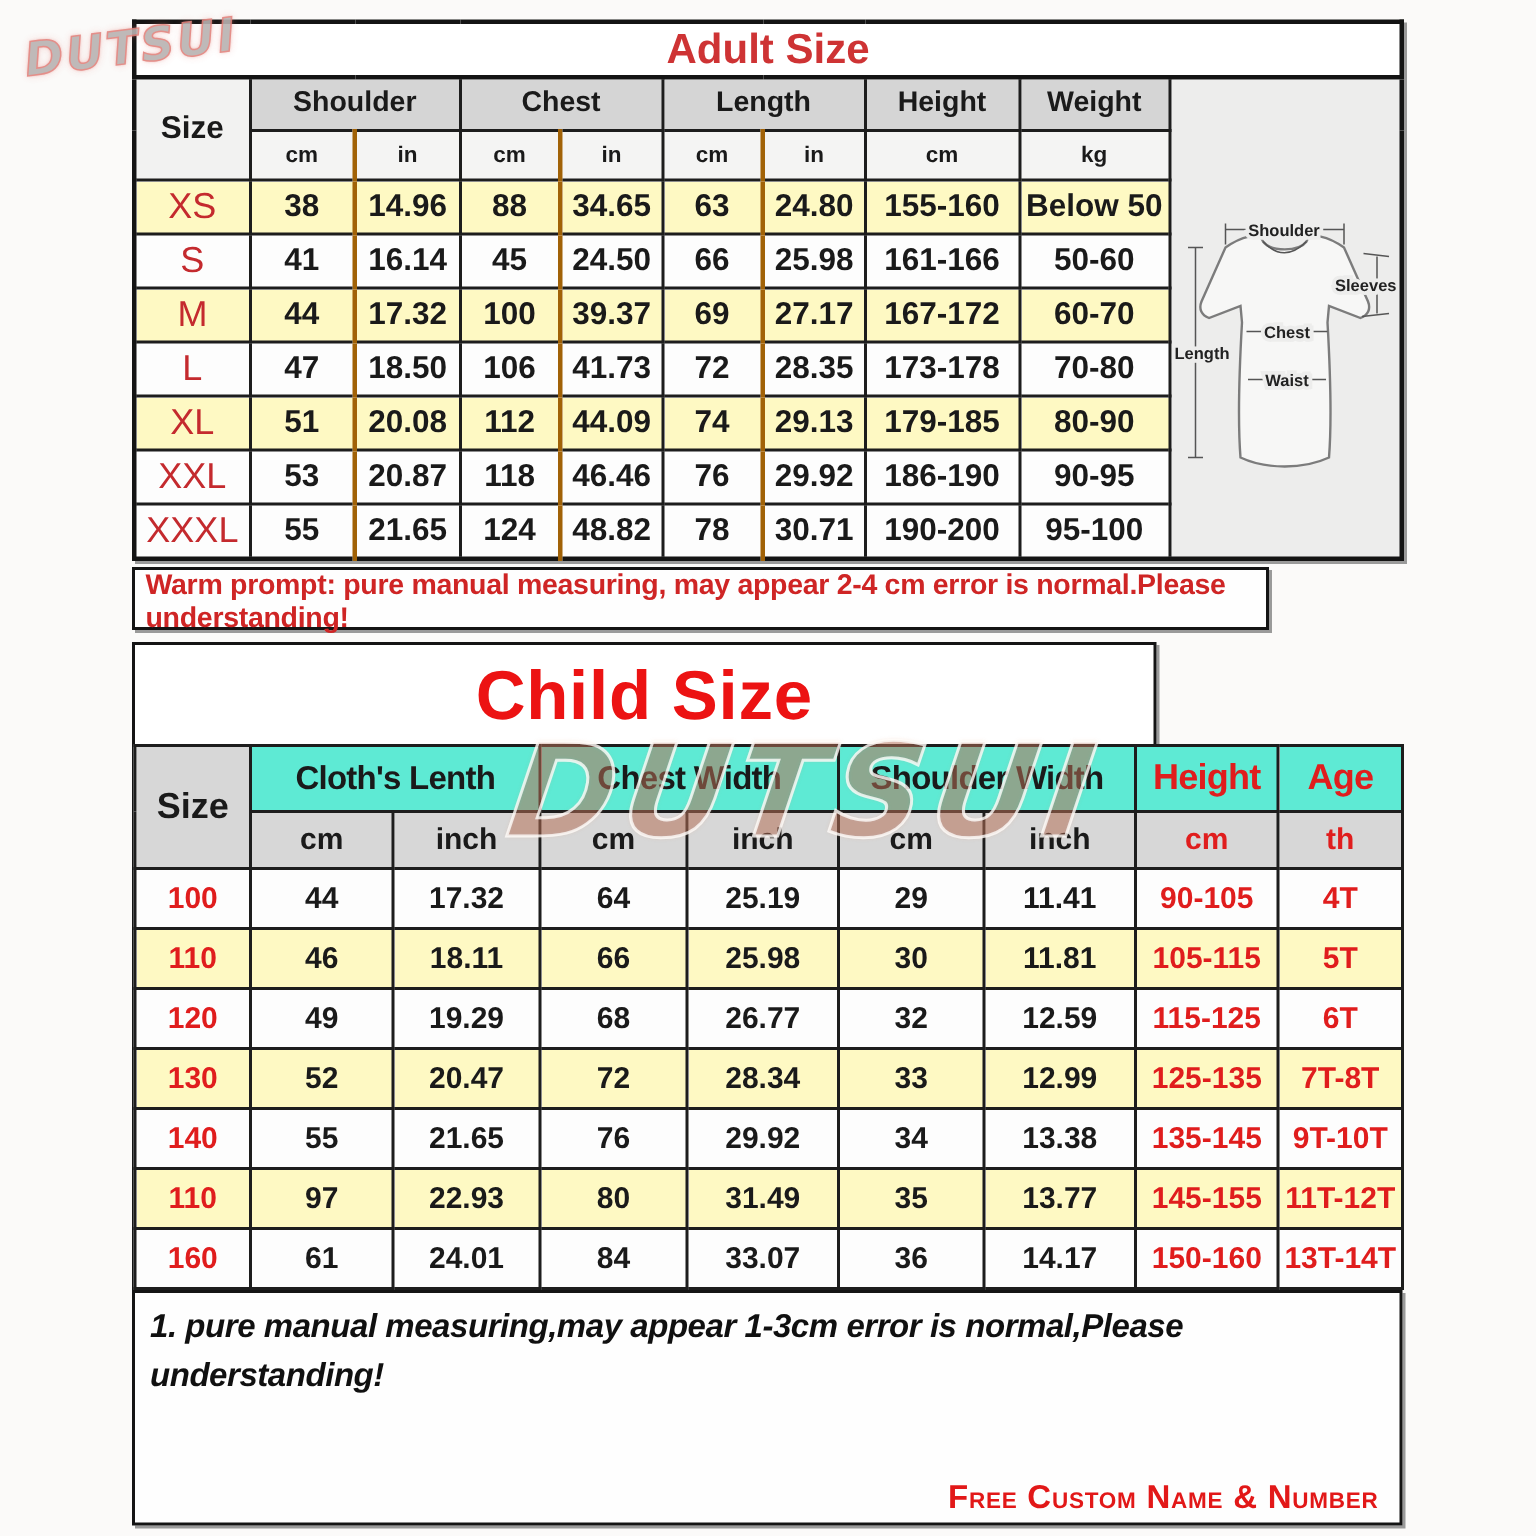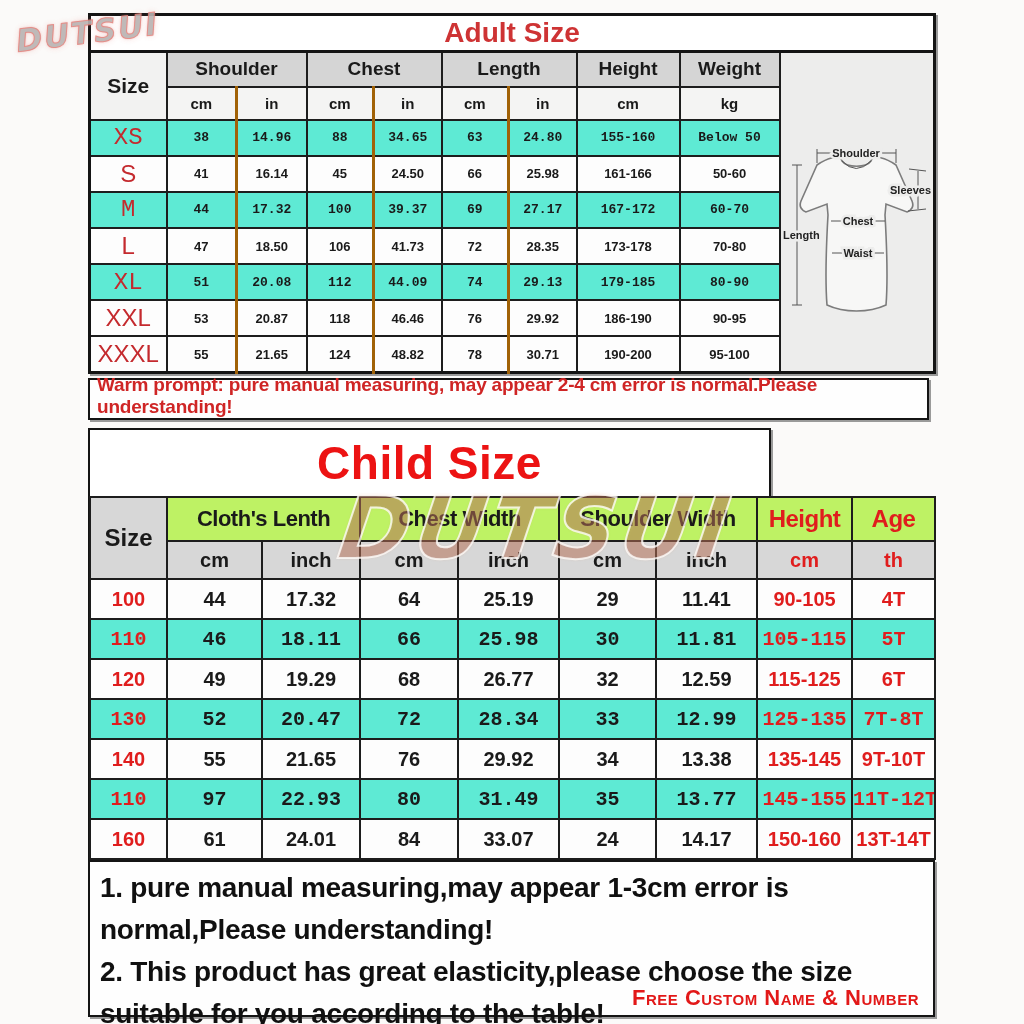--- a/index.html
+++ b/index.html
@@ -16,69 +16,69 @@
             transform:rotate(-7deg); opacity:.9; z-index:20; }
   .wm-center { position:absolute; left:250px; top:48px; font-size:86px; letter-spacing:5px;
             color:rgba(141,72,60,.30); -webkit-text-stroke:2px rgba(255,252,250,.8);
             text-shadow:0 0 3px rgba(230,160,120,.35);
             transform:skewX(-8deg); z-index:6; }
 
   
   table { border-collapse:collapse; table-layout:fixed; background:#fdfdfd; }
   td { border:2px solid #1d1d1d; text-align:center; vertical-align:middle;
        font-weight:bold; color:#1a1a1a; overflow:hidden; white-space:nowrap; }
-  tr.shade td { background:#5eead4;font-family:Liberation Mono, monospace; }
+  tr.shade td { background:#fef9c3; }
 
   
   .adult-table { position:absolute; left:88px; top:13px; width:845px;
                  border:3px solid #141414; box-shadow:2px 2px 0 #9a9a9a; }
   .adult-table tr { height:36px; }
   tr.a-title-row { height:37px; }
   .a-title { background:#ffffff; color:#ce3334; font-size:28px; letter-spacing:0px;
              border-bottom:3px solid #141414; }
   tr.a-ghead { height:35px; }
   tr.a-units { height:33px; }
   .size-h { background:#f2f2f1; font-size:21px; }
   .gh { background:#d5d5d5; font-size:19px; }
   .uh { background:#f4f4f3; font-size:15px; }
   .a-size { color:#c42a2e; font-weight:normal; font-size:24px; }
-  .a-val { font-size:13px; }
+  .a-val { font-size:21px; }
   .thin-r { border-right:1px solid #8d8d8d; }
   .thin-l { border-left:3px solid #a16207; }
   .diagram { background:#ededec; vertical-align:top; padding:0; }
 
   
-  .warm-box { position:absolute; left:88px; top:378px; width:841px; height:42px;
+  .warm-box { position:absolute; left:88px; top:378px; width:758px; height:42px;
               background:#fefefe; border:2px solid #141414; box-shadow:2px 2px 0 #9a9a9a;
-              display:flex; align-items:flex-end; padding-left:7px;
+              display:flex; align-items:flex-start; padding-left:7px;
               color:#cf2525; font-weight:bold; font-size:19px; letter-spacing:-0.2px; }
 
   
   .child-box { position:absolute; left:88px; top:428px; width:683px; height:432px;
                background:#ffffff; border:2px solid #141414; box-shadow:2px 2px 0 #9a9a9a; }
   .c-title { height:66px; display:flex; align-items:center; justify-content:center;
              color:#ec1313; font-size:46px; font-weight:bold; letter-spacing:0.5px; }
   .child-table { width:845px; margin-left:-1px; border:2px solid #141414; }
   .child-table tr { height:40px; }
   tr.c-ghead { height:44px; }
   tr.c-units { height:38px; }
-  .c-gh { background:#bef264; font-size:22px; letter-spacing:-0.5px; }
+  .c-gh { background:#5eead4; font-size:22px; letter-spacing:-0.5px; }
   .c-sizeh { background:#d7d7d7; font-size:24px; }
   .c-uh { background:#d7d7d7; font-size:20px; }
   .c-val { font-size:20px; }
   .c-red { color:#e01d1d; font-size:20px; }
   td.c-gh.c-red { font-size:24px; }
   td.c-uh.c-red { color:#e01d1d; }
 
   
   .notes-box { position:absolute; left:88px; top:860px; width:847px; height:157px;
                background:#fefefe; border:2px solid #141414; box-shadow:2px 2px 0 #9a9a9a;
                padding:5px 10px 4px 10px; }
-  .note { font-size:28px; font-weight:bold; color:#101010; line-height:1.5;
-          letter-spacing:-0.3px; }
+  .note { font-size:22px; font-weight:bold; color:#101010; line-height:1.5;
+          letter-spacing:-0.3px;font-style:italic; }
   .free-custom { position:absolute; right:14px; bottom:6px; color:#e21818;
                  font-variant:small-caps; font-weight:bold; font-size:22px;
                  letter-spacing:0.5px; line-height:1; }
 
   
   .diagram svg { display:block; }
   .dim { stroke:#555; stroke-width:1; fill:none; }
   .shirt { stroke:#7c7c7c; stroke-width:1.6; fill:#f7f7f6; }
   .dlabel { font-family:"Liberation Sans", sans-serif; font-size:11px; font-weight:bold;
             fill:#222; paint-order:stroke; stroke:#ededec; stroke-width:5px; }
@@ -337,29 +337,28 @@
             <td class="c-val">13.77</td>
             <td class="c-red">145-155</td>
             <td class="c-red">11T-12T</td>
           </tr>
           <tr>
             <td class="c-red">160</td>
             <td class="c-val">61</td>
             <td class="c-val">24.01</td>
             <td class="c-val">84</td>
             <td class="c-val">33.07</td>
-            <td class="c-val">24</td>
+            <td class="c-val">36</td>
             <td class="c-val">14.17</td>
             <td class="c-red">150-160</td>
             <td class="c-red">13T-14T</td>
           </tr>
         </tbody>
     </table>
     <div class="watermark wm-center">DUTSUI</div>
   </div>
 
   <div class="notes-box">
     <div class="note">1. pure manual measuring,may appear 1-3cm error is normal,Please understanding!</div>
-    <div class="note">2. This product has great elasticity,please choose the size suitable for you according to the table!</div>
     <div class="free-custom">Free Custom Name &amp; Number</div>
   </div>
 
 </div>
 
 </body></html>

